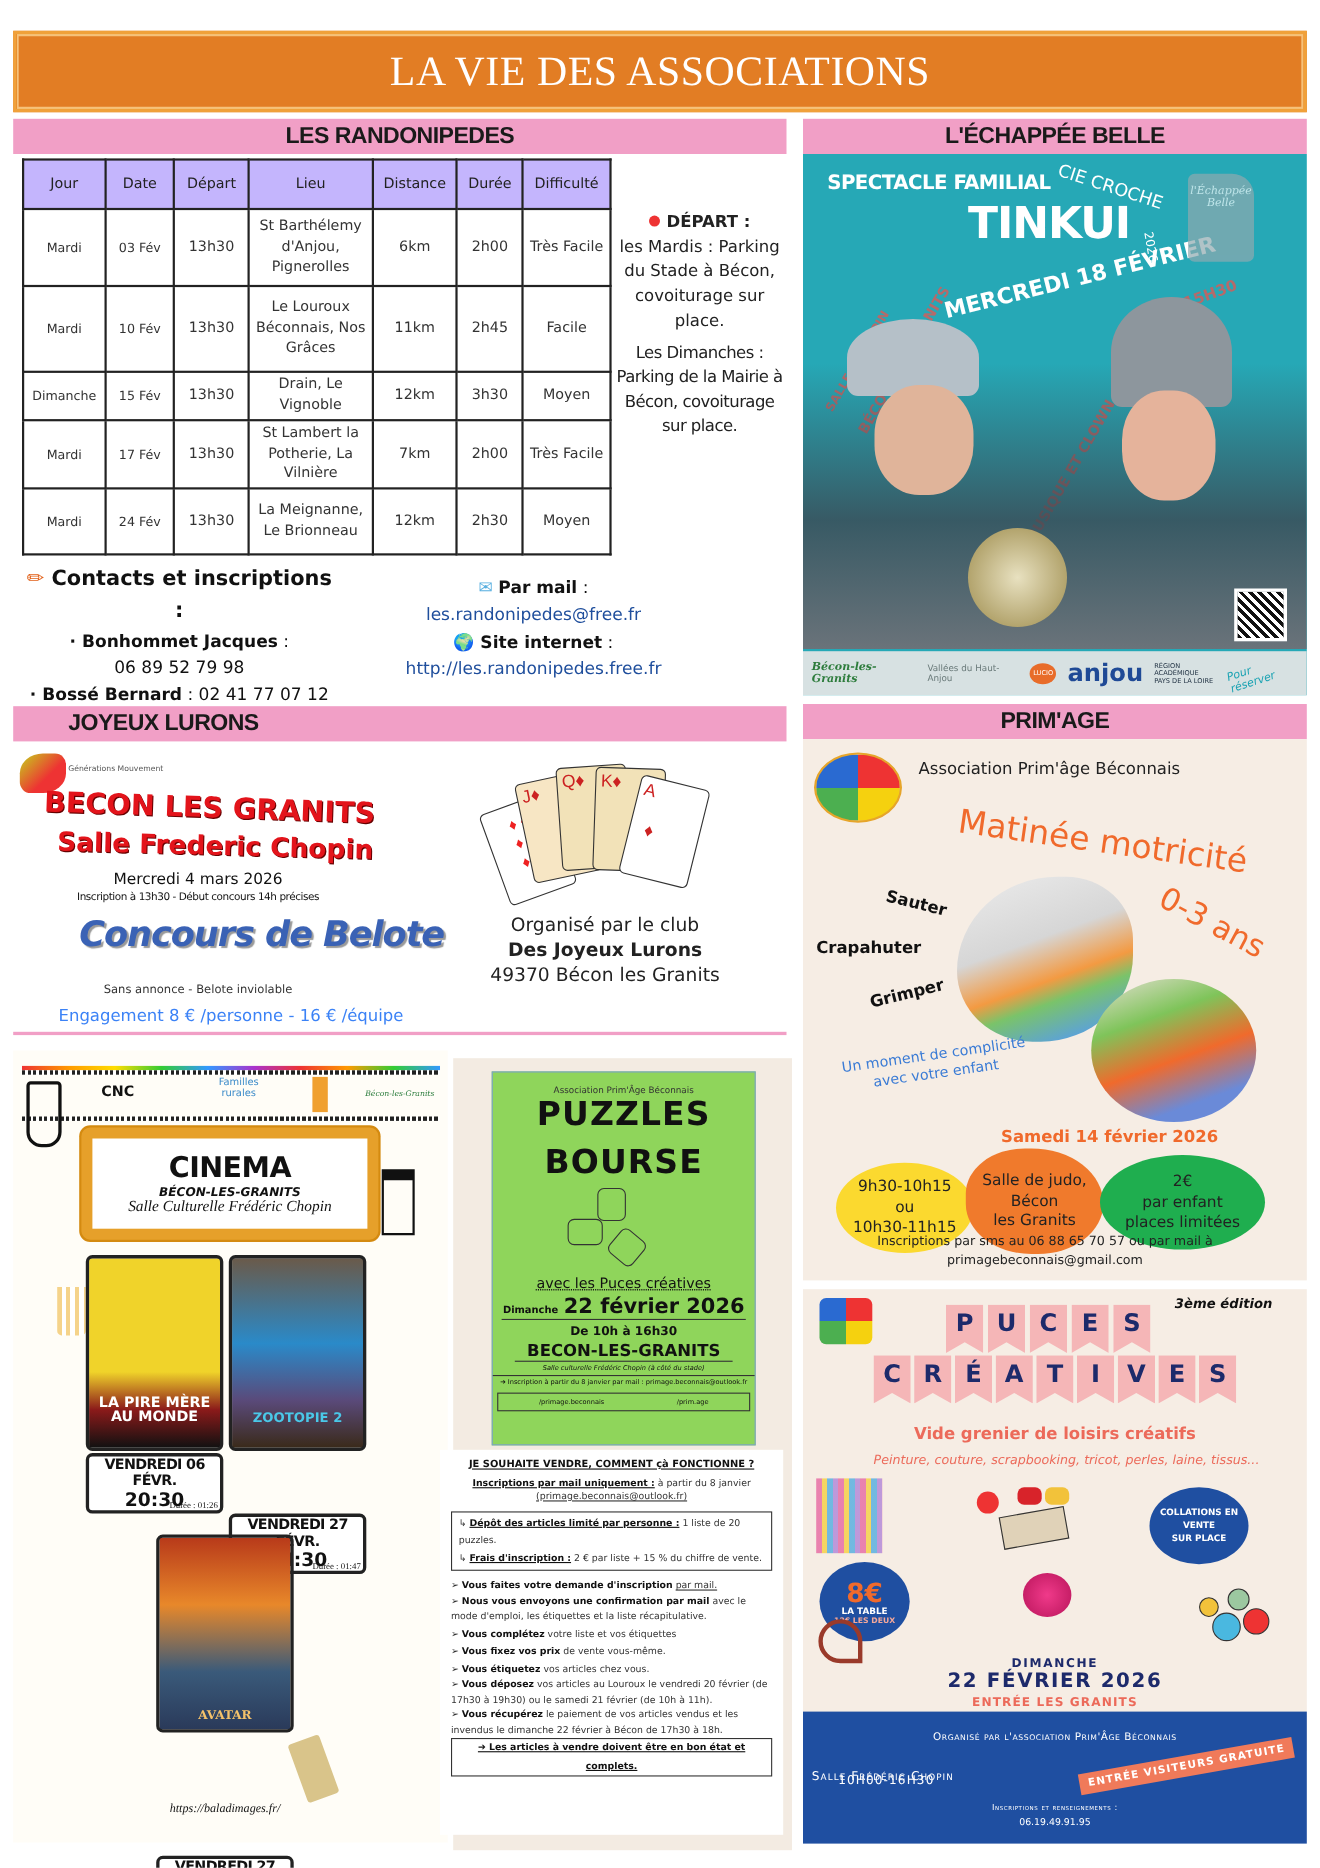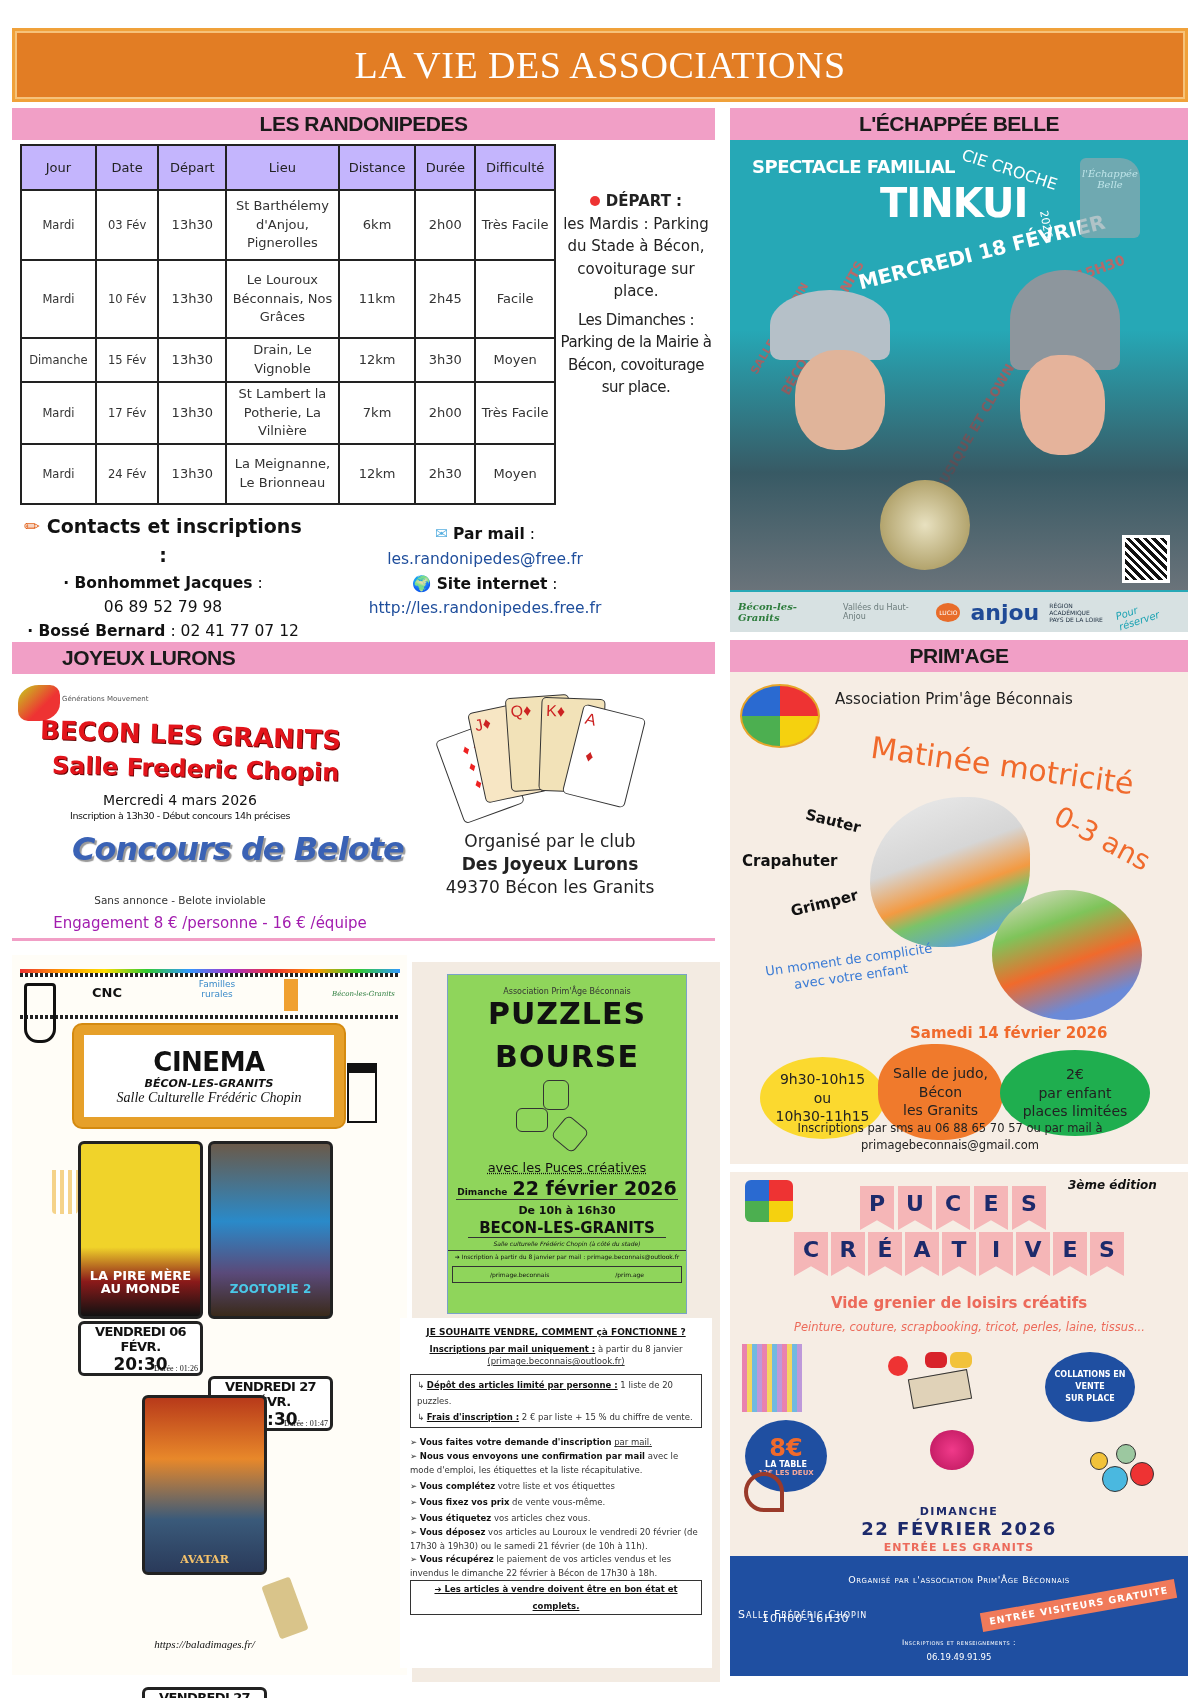--- a/index.html
+++ b/index.html
@@ -193,21 +193,21 @@
   <span>JOYEUX LURONS</span>
 </div>
 <div class="abs" style="left:18px;top:685px;width:42px;height:36px;border-radius:50% 10px;background:linear-gradient(135deg,#c4d21c,#e33 60%);"></div>
 <div class="abs" style="left:62px;top:695px;font-family:'DejaVu Sans',sans-serif;font-size:7px;color:#555;">Générations Mouvement</div>
 <div class="abs red-title" style="left:40px;top:720px;font-size:26px;transform:rotate(2deg);">BECON LES GRANITS</div>
 <div class="abs red-title" style="left:52px;top:755px;font-size:24px;transform:rotate(1.5deg);">Salle Frederic Chopin</div>
 <div class="abs" style="left:20px;top:792px;width:320px;text-align:center;font-family:'DejaVu Sans',sans-serif;font-size:14px;">Mercredi 4 mars 2026</div>
 <div class="abs" style="left:20px;top:810px;width:320px;text-align:center;font-family:'DejaVu Sans',sans-serif;font-size:9.5px;letter-spacing:-0.4px;">Inscription à 13h30 - Début concours 14h précises</div>
 <div class="abs blue-title" style="left:72px;top:830px;font-size:32px;">Concours de Belote</div>
 <div class="abs" style="left:20px;top:894px;width:320px;text-align:center;font-family:'DejaVu Sans',sans-serif;font-size:10.5px;color:#333;">Sans annonce - Belote inviolable</div>
-<div class="abs" style="left:20px;top:914px;width:380px;text-align:center;font-family:'DejaVu Sans',sans-serif;font-size:15px;color:#a21caf;">Engagement 8 € /personne - 16 € /équipe</div>
+<div class="abs" style="left:20px;top:914px;width:380px;text-align:center;font-family:'DejaVu Sans',sans-serif;font-size:15px;color:#3b82f6;">Engagement 8 € /personne - 16 € /équipe</div>
 
 <div class="abs" style="left:448px;top:728px;width:64px;height:88px;background:#fff;border:1.5px solid #333;border-radius:5px;transform:rotate(-20deg);color:#e22;font-size:14px;text-align:center;line-height:18px;padding-top:8px;">♦ ♦<br>♦ ♦<br>♦ ♦</div>
 <div class="abs" style="left:476px;top:706px;width:64px;height:92px;background:#f7e6c4;border:1.5px solid #333;border-radius:5px;transform:rotate(-12deg);color:#c22;font-size:16px;padding:4px;">J♦</div>
 <div class="abs" style="left:508px;top:696px;width:64px;height:94px;background:#f2e2b8;border:1.5px solid #333;border-radius:5px;transform:rotate(-4deg);color:#c22;font-size:16px;padding:4px;">Q♦</div>
 <div class="abs" style="left:540px;top:698px;width:64px;height:94px;background:#f2e2b8;border:1.5px solid #333;border-radius:5px;transform:rotate(2deg);color:#c22;font-size:16px;padding:4px;">K♦</div>
 <div class="abs" style="left:572px;top:710px;width:64px;height:92px;background:#fff;border:1.5px solid #333;border-radius:5px;transform:rotate(14deg);color:#c22;font-size:16px;padding:4px;">A<br><br>&nbsp;&nbsp;♦</div>
 <div class="abs" style="left:420px;top:830px;width:260px;text-align:center;font-family:'DejaVu Sans',sans-serif;font-size:17px;line-height:1.35;color:#222;">
   <div>Organisé par le club</div>
   <div style="font-weight:bold;">Des Joyeux Lurons</div>
   <div>49370 Bécon les Granits</div>

